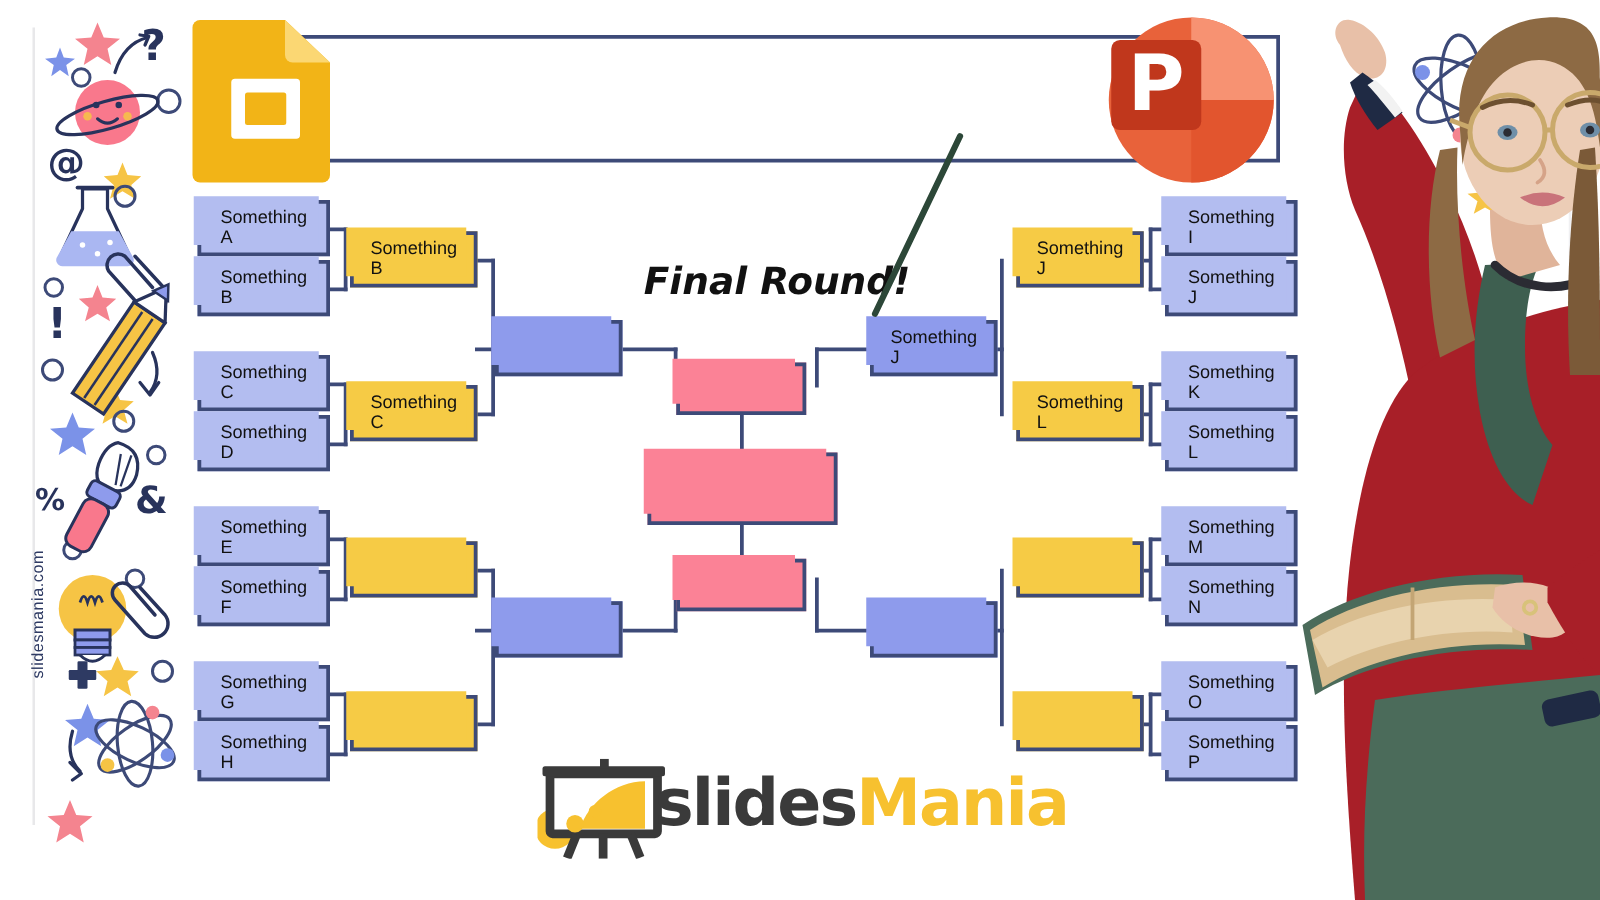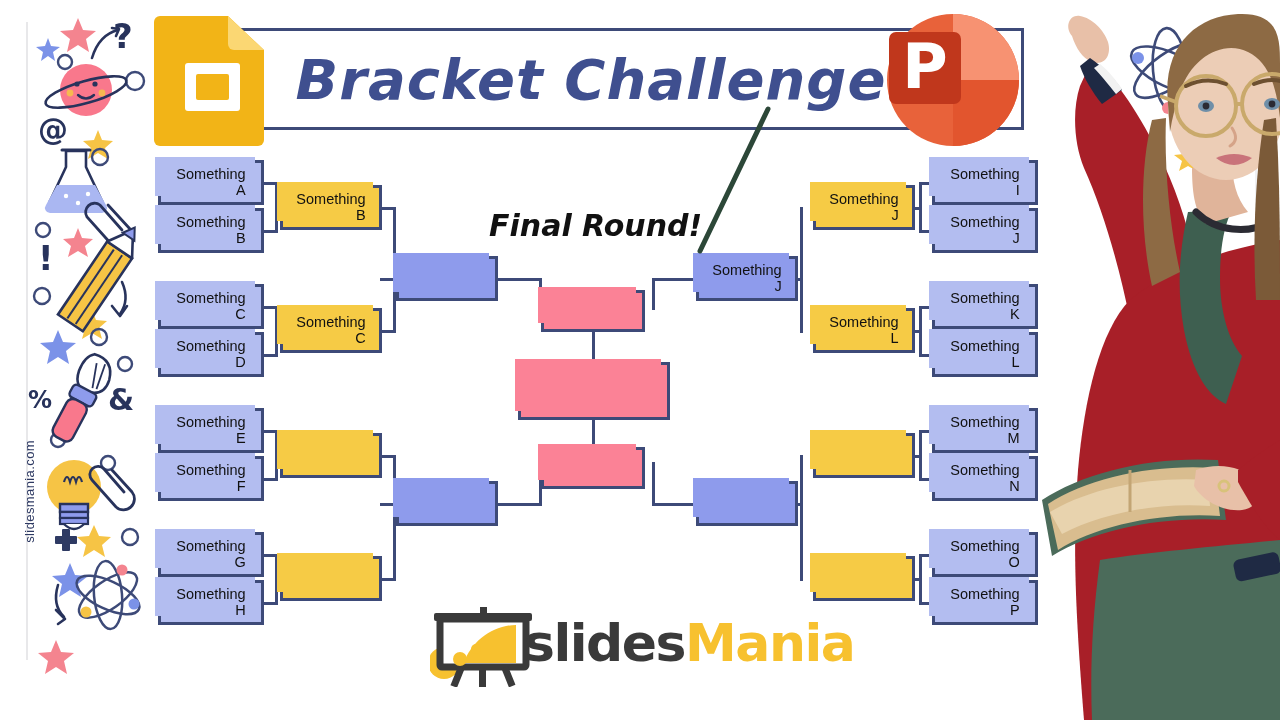--- a/index.html
+++ b/index.html
@@ -76,21 +76,21 @@
     width: 150px; height: 150px;
   }
 
   
   .bx {
     position: absolute;
     border: 3px solid #3d4a78;
     display: flex;
     align-items: center;
     justify-content: center;
-    text-align: right;
+    text-align: left;
     line-height: 1.05;
     font-size: 14.5px;
     color: #111;
     font-family: "Liberation Sans", sans-serif;
     background: #fff;
     z-index: 6;
   }
   .bx::before {
     content: "";
     position: absolute;
@@ -110,21 +110,21 @@
   
   .ln {
     position: absolute;
     background: #3d4a78;
     z-index: 4;
   }
 
   
   .final-round {
     position: absolute;
-    left: 489px; top: 208px;
+    left: 515px; top: 208px;
     font-size: 30px;
     font-weight: bold;
     font-style: italic;
     color: #111;
     font-family: "DejaVu Sans", sans-serif;
     white-space: nowrap;
     z-index: 7;
   }
 
   
@@ -306,21 +306,20 @@
       </g>
       <g>
         <path d="M24 176 l24 28 a13 13 0 0 1 -19 18 l-29 -33 a10 10 0 0 1 15 -13 l24 28" fill="none" stroke="#28335c" stroke-width="3" stroke-linecap="round"></path>
       </g>
       <text x="8" y="180" font-family="DejaVu Sans, sans-serif" font-size="30" font-weight="bold" fill="#28335c">&amp;</text>
       <line x1="146" y1="22" x2="146" y2="660" stroke="#f0f0f2" stroke-width="2"></line>
     </svg>
   </div>
 
   <div class="title-banner"></div>
-  <div class="title-text">Bracket Challenge</div>
 
   <div class="gslides">
     <svg width="120" height="140" viewBox="0 0 120 140">
       <path d="M8 8 h68 l36 34 v90 a6 6 0 0 1 -6 6 h-98 a6 6 0 0 1 -6 -6 v-118 a6 6 0 0 1 6 -6z" fill="#f2b417"></path>
       <path d="M76 8 l36 34 h-30 a6 6 0 0 1 -6 -6z" fill="#fbd773"></path>
       <rect x="33" y="55" width="55" height="48" rx="3" fill="#ffffff"></rect>
       <rect x="44" y="66" width="33" height="26" rx="2" fill="#f2b417"></rect>
     </svg>
   </div>
 

